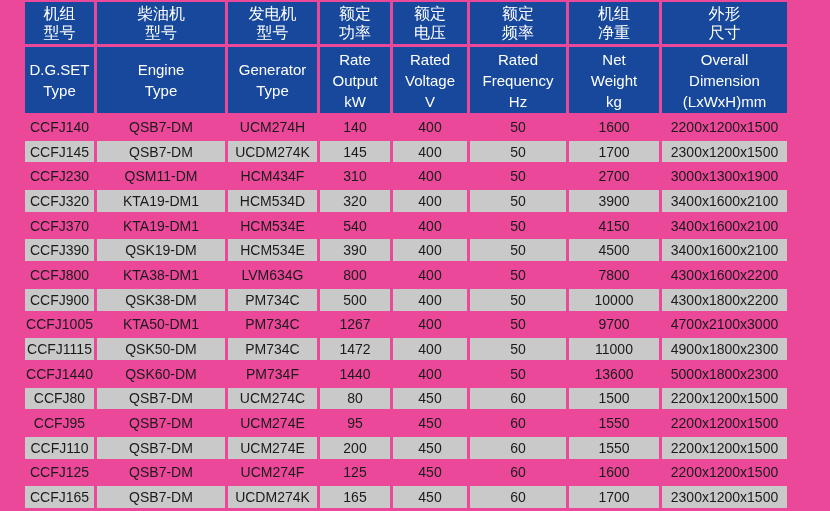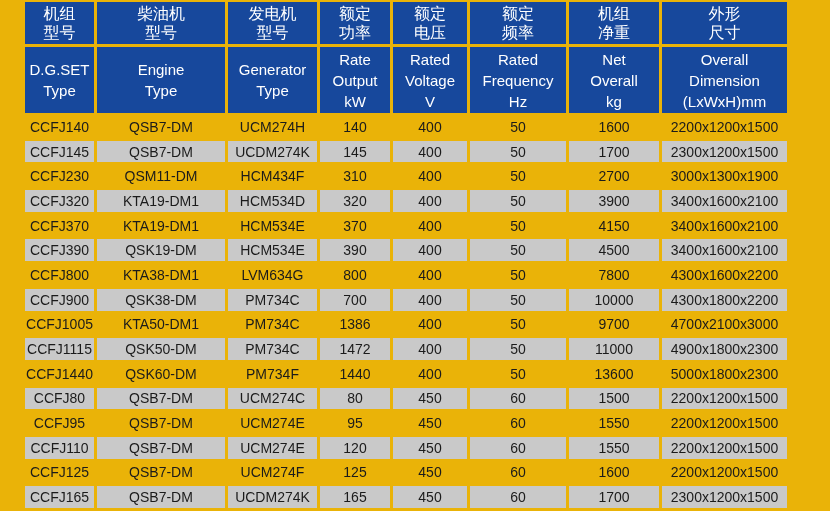--- a/index.html
+++ b/index.html
@@ -8,21 +8,21 @@
     width: 830px;
     height: 511px;
     background: #ffffff;
     font-family: "Liberation Sans", "DejaVu Sans", sans-serif;
     overflow: hidden;
   }
   .page {
     position: relative;
     width: 830px;
     height: 511px;
-    background: #eab308;
+    background: #ec4899;
   }
   .spec-table {
     position: absolute;
     left: 25px;
     top: 2px;
     width: 741px; 
     display: grid;
     grid-template-columns: 69px 128px 89px 70px 74px 96px 90px 125px;
     grid-template-rows: 42px 66px;
     grid-auto-rows: 21.7px;
@@ -97,37 +97,37 @@
       <div class="th en">Rate
 Output
 kW</div>
       <div class="th en">Rated
 Voltage
 V</div>
       <div class="th en">Rated
 Frequency
 Hz</div>
       <div class="th en">Net
-Overall
+Weight
 kg</div>
       <div class="th en">Overall
 Dimension
 (LxWxH)mm</div>
     </div>
 
   <div class="trow"><div class="td">CCFJ140</div><div class="td">QSB7-DM</div><div class="td">UCM274H</div><div class="td">140</div><div class="td">400</div><div class="td">50</div><div class="td">1600</div><div class="td">2200x1200x1500</div></div>
       <div class="trow alt"><div class="td">CCFJ145</div><div class="td">QSB7-DM</div><div class="td">UCDM274K</div><div class="td">145</div><div class="td">400</div><div class="td">50</div><div class="td">1700</div><div class="td">2300x1200x1500</div></div>
       <div class="trow"><div class="td">CCFJ230</div><div class="td">QSM11-DM</div><div class="td">HCM434F</div><div class="td">310</div><div class="td">400</div><div class="td">50</div><div class="td">2700</div><div class="td">3000x1300x1900</div></div>
       <div class="trow alt"><div class="td">CCFJ320</div><div class="td">KTA19-DM1</div><div class="td">HCM534D</div><div class="td">320</div><div class="td">400</div><div class="td">50</div><div class="td">3900</div><div class="td">3400x1600x2100</div></div>
-      <div class="trow"><div class="td">CCFJ370</div><div class="td">KTA19-DM1</div><div class="td">HCM534E</div><div class="td">370</div><div class="td">400</div><div class="td">50</div><div class="td">4150</div><div class="td">3400x1600x2100</div></div>
+      <div class="trow"><div class="td">CCFJ370</div><div class="td">KTA19-DM1</div><div class="td">HCM534E</div><div class="td">540</div><div class="td">400</div><div class="td">50</div><div class="td">4150</div><div class="td">3400x1600x2100</div></div>
       <div class="trow alt"><div class="td">CCFJ390</div><div class="td">QSK19-DM</div><div class="td">HCM534E</div><div class="td">390</div><div class="td">400</div><div class="td">50</div><div class="td">4500</div><div class="td">3400x1600x2100</div></div>
       <div class="trow"><div class="td">CCFJ800</div><div class="td">KTA38-DM1</div><div class="td">LVM634G</div><div class="td">800</div><div class="td">400</div><div class="td">50</div><div class="td">7800</div><div class="td">4300x1600x2200</div></div>
-      <div class="trow alt"><div class="td">CCFJ900</div><div class="td">QSK38-DM</div><div class="td">PM734C</div><div class="td">700</div><div class="td">400</div><div class="td">50</div><div class="td">10000</div><div class="td">4300x1800x2200</div></div>
-      <div class="trow"><div class="td">CCFJ1005</div><div class="td">KTA50-DM1</div><div class="td">PM734C</div><div class="td">1386</div><div class="td">400</div><div class="td">50</div><div class="td">9700</div><div class="td">4700x2100x3000</div></div>
+      <div class="trow alt"><div class="td">CCFJ900</div><div class="td">QSK38-DM</div><div class="td">PM734C</div><div class="td">500</div><div class="td">400</div><div class="td">50</div><div class="td">10000</div><div class="td">4300x1800x2200</div></div>
+      <div class="trow"><div class="td">CCFJ1005</div><div class="td">KTA50-DM1</div><div class="td">PM734C</div><div class="td">1267</div><div class="td">400</div><div class="td">50</div><div class="td">9700</div><div class="td">4700x2100x3000</div></div>
       <div class="trow alt"><div class="td">CCFJ1115</div><div class="td">QSK50-DM</div><div class="td">PM734C</div><div class="td">1472</div><div class="td">400</div><div class="td">50</div><div class="td">11000</div><div class="td">4900x1800x2300</div></div>
       <div class="trow"><div class="td">CCFJ1440</div><div class="td">QSK60-DM</div><div class="td">PM734F</div><div class="td">1440</div><div class="td">400</div><div class="td">50</div><div class="td">13600</div><div class="td">5000x1800x2300</div></div>
       <div class="trow alt"><div class="td">CCFJ80</div><div class="td">QSB7-DM</div><div class="td">UCM274C</div><div class="td">80</div><div class="td">450</div><div class="td">60</div><div class="td">1500</div><div class="td">2200x1200x1500</div></div>
       <div class="trow"><div class="td">CCFJ95</div><div class="td">QSB7-DM</div><div class="td">UCM274E</div><div class="td">95</div><div class="td">450</div><div class="td">60</div><div class="td">1550</div><div class="td">2200x1200x1500</div></div>
-      <div class="trow alt"><div class="td">CCFJ110</div><div class="td">QSB7-DM</div><div class="td">UCM274E</div><div class="td">120</div><div class="td">450</div><div class="td">60</div><div class="td">1550</div><div class="td">2200x1200x1500</div></div>
+      <div class="trow alt"><div class="td">CCFJ110</div><div class="td">QSB7-DM</div><div class="td">UCM274E</div><div class="td">200</div><div class="td">450</div><div class="td">60</div><div class="td">1550</div><div class="td">2200x1200x1500</div></div>
       <div class="trow"><div class="td">CCFJ125</div><div class="td">QSB7-DM</div><div class="td">UCM274F</div><div class="td">125</div><div class="td">450</div><div class="td">60</div><div class="td">1600</div><div class="td">2200x1200x1500</div></div>
       <div class="trow alt"><div class="td">CCFJ165</div><div class="td">QSB7-DM</div><div class="td">UCDM274K</div><div class="td">165</div><div class="td">450</div><div class="td">60</div><div class="td">1700</div><div class="td">2300x1200x1500</div></div>
     </div>
 </div>
 
 </body></html>

